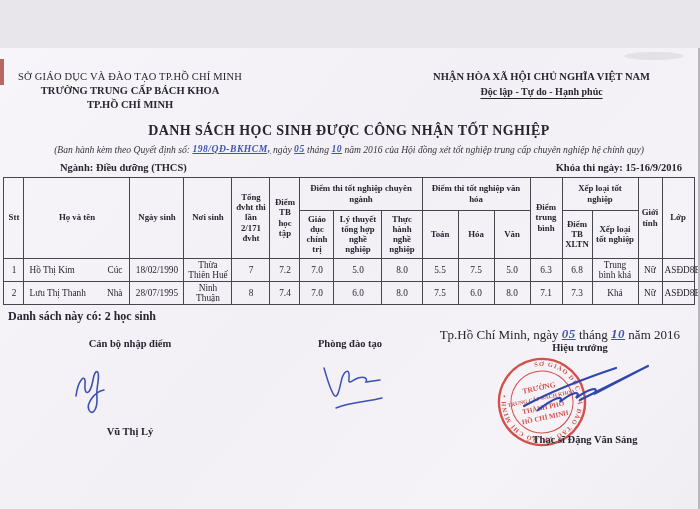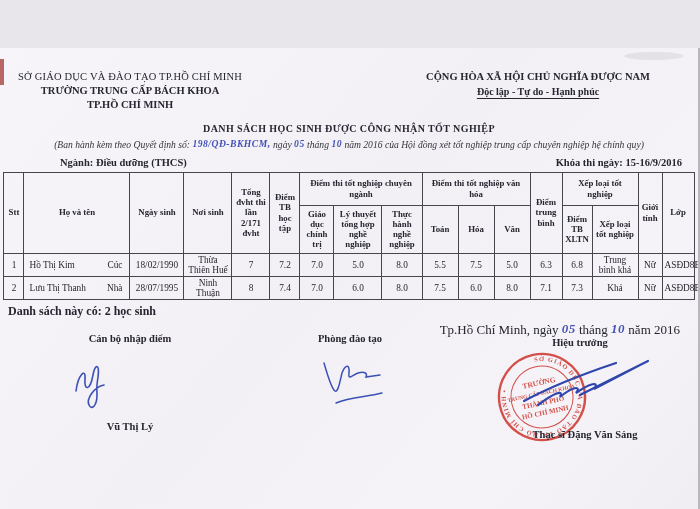--- a/index.html
+++ b/index.html
@@ -22,23 +22,23 @@
 
   
   .head-row { display:flex; justify-content:space-between; padding:22px 18px 0 18px; }
   .head-left { text-align:center; font-size:10.5px; line-height:1.35; }
   .head-left .l1 { font-weight:normal; letter-spacing:.2px; }
   .head-left .l2, .head-left .l3 { font-weight:bold; }
   .head-right { text-align:center; font-size:10.5px; line-height:1.4; padding-right:30px; }
   .head-right .l1 { font-weight:bold; }
   .head-right .l2 { font-weight:bold; font-size:10px; text-decoration:underline; text-underline-offset:3px; }
 
-  .doc-title { text-align:center; font-weight:bold; font-size:10px; letter-spacing:.4px; margin-top:10px; }
+  .doc-title { text-align:center; font-weight:bold; font-size:14px; letter-spacing:.4px; margin-top:10px; }
   .doc-sub { text-align:center; font-style:italic; font-size:9.6px; margin-top:5px; color:#33333c; }
-  .hw { font-style:italic; font-weight:bold; color:#4352b4; letter-spacing:.5px; position:relative; top:-1px; }
+  .hw { font-style:italic; font-weight:bold; color:#4352b4; letter-spacing:.5px; position:relative; top:-1px;text-decoration:underline; }
 
   .info-row { display:flex; justify-content:space-between; font-weight:bold; font-size:10.5px; margin:7px 16px 4px 60px; }
 
   
   table.grades { width:690px; margin:0 auto; border-collapse:collapse; table-layout:fixed; }
   table.grades th, table.grades td { border:1px solid #46464e; padding:1px 2px; }
   table.grades th { font-size:8.8px; font-weight:bold; line-height:1.15; text-align:center; vertical-align:middle; }
   tr.group-row th { height:33px; }
   tr.sub-row th { height:48px; }
   table.grades td { font-size:9.3px; text-align:center; height:17px; vertical-align:middle; }
@@ -66,21 +66,21 @@
   <div class="edge-mark"></div>
   <div class="smudge"></div>
 
   <div class="head-row">
     <div class="head-left">
       <div class="l1">SỞ GIÁO DỤC VÀ ĐÀO TẠO TP.HỒ CHÍ MINH</div>
       <div class="l2">TRƯỜNG TRUNG CẤP BÁCH KHOA</div>
       <div class="l3">TP.HỒ CHÍ MINH</div>
     </div>
     <div class="head-right">
-      <div class="l1">CỘNG HÒA XÃ HỘI CHỦ NGHĨA ĐƯỢC NAM</div>
+      <div class="l1">NHẬN HÒA XÃ HỘI CHỦ NGHĨA VIỆT NAM</div>
       <div class="l2">Độc lập - Tự do - Hạnh phúc</div>
     </div>
   </div>
 
   <div class="doc-title">DANH SÁCH HỌC SINH ĐƯỢC CÔNG NHẬN TỐT NGHIỆP</div>
   <div class="doc-sub">
     <span>(Ban hành kèm theo Quyết định số:</span>
     <span class="hw">198/QĐ-BKHCM,</span>
     <span>ngày</span>
     <span class="hw">05</span>

